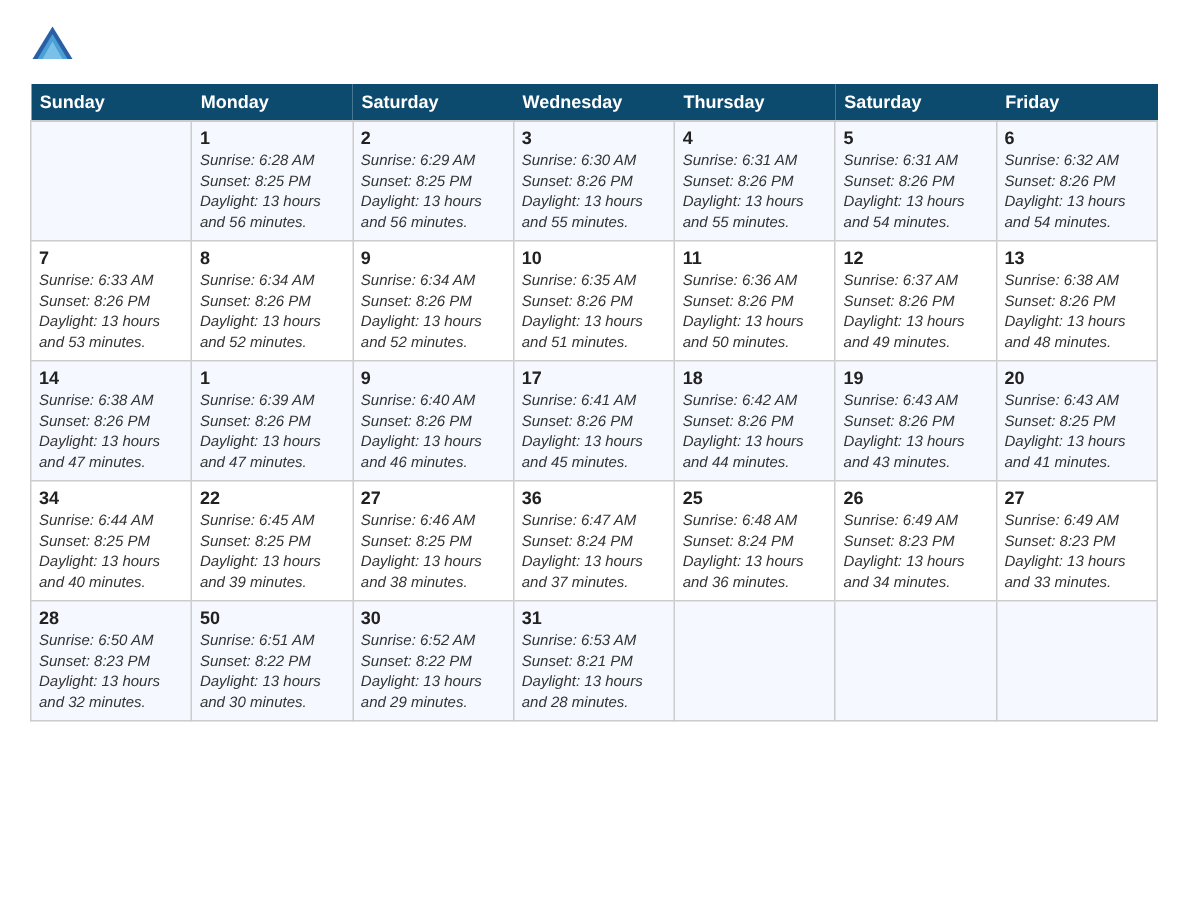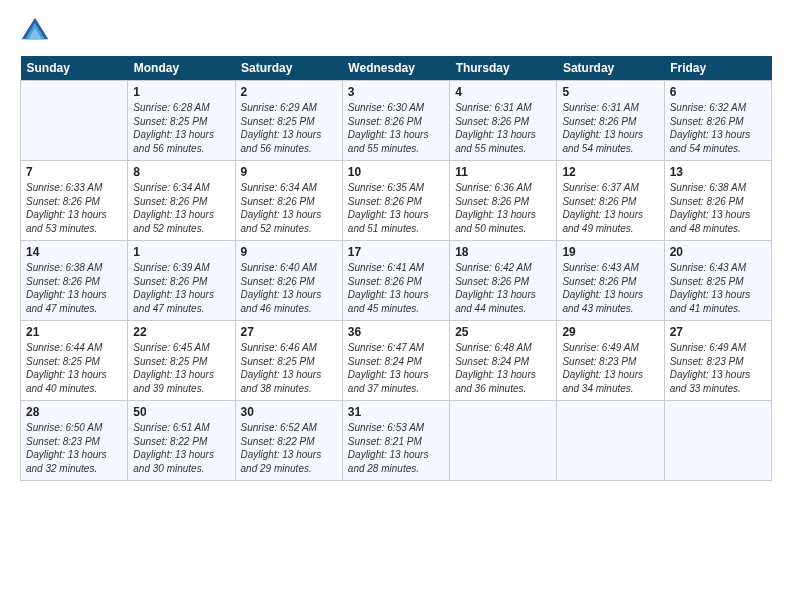--- a/index.html
+++ b/index.html
@@ -210,41 +210,41 @@
             <span class="day-num">19</span>
             <div class="cell-text">Sunrise: 6:43 AM<br>Sunset: 8:26 PM<br>Daylight: 13 hours and 43 minutes.</div>
           </td>
           <td>
             <span class="day-num">20</span>
             <div class="cell-text">Sunrise: 6:43 AM<br>Sunset: 8:25 PM<br>Daylight: 13 hours and 41 minutes.</div>
           </td>
         </tr>
         <tr>
           <td>
-            <span class="day-num">21</span>
+            <span class="day-num">34</span>
             <div class="cell-text">Sunrise: 6:44 AM<br>Sunset: 8:25 PM<br>Daylight: 13 hours and 40 minutes.</div>
           </td>
           <td>
             <span class="day-num">22</span>
             <div class="cell-text">Sunrise: 6:45 AM<br>Sunset: 8:25 PM<br>Daylight: 13 hours and 39 minutes.</div>
           </td>
           <td>
             <span class="day-num">27</span>
             <div class="cell-text">Sunrise: 6:46 AM<br>Sunset: 8:25 PM<br>Daylight: 13 hours and 38 minutes.</div>
           </td>
           <td>
             <span class="day-num">36</span>
             <div class="cell-text">Sunrise: 6:47 AM<br>Sunset: 8:24 PM<br>Daylight: 13 hours and 37 minutes.</div>
           </td>
           <td>
             <span class="day-num">25</span>
             <div class="cell-text">Sunrise: 6:48 AM<br>Sunset: 8:24 PM<br>Daylight: 13 hours and 36 minutes.</div>
           </td>
           <td>
-            <span class="day-num">29</span>
+            <span class="day-num">26</span>
             <div class="cell-text">Sunrise: 6:49 AM<br>Sunset: 8:23 PM<br>Daylight: 13 hours and 34 minutes.</div>
           </td>
           <td>
             <span class="day-num">27</span>
             <div class="cell-text">Sunrise: 6:49 AM<br>Sunset: 8:23 PM<br>Daylight: 13 hours and 33 minutes.</div>
           </td>
         </tr>
         <tr>
           <td>
             <span class="day-num">28</span>

